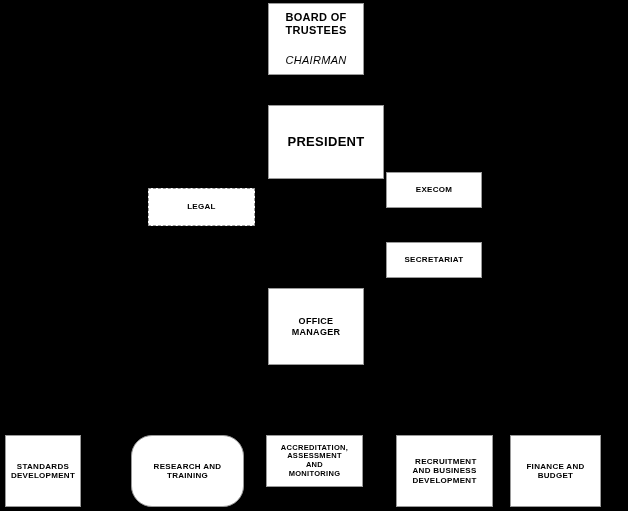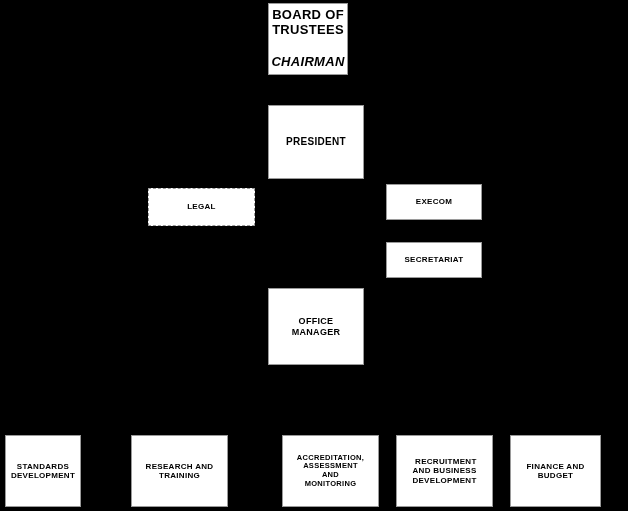--- a/index.html
+++ b/index.html
@@ -35,35 +35,35 @@
   .node-dashed {
     border: 1px dashed #9a9a9a;
   }
   .node .label {
     display: block;
     white-space: pre-line;
   }
   .sub-label {
     display: block;
     font-style: italic;
-    font-weight: bold;
+    font-weight: normal;
     margin-top: 18px;
     white-space: pre-line;
   }
   
-  #node-board      { left: 268px; top: 3px;   width: 80px;  height: 72px;  font-size: 13px; flex-direction: column; }
-  #node-president  { left: 268px; top: 105px; width: 96px;  height: 74px;  font-size: 10px; }
+  #node-board      { left: 268px; top: 3px;   width: 96px;  height: 72px;  font-size: 11px; flex-direction: column; }
+  #node-president  { left: 268px; top: 105px; width: 116px;  height: 74px;  font-size: 13px; }
   #node-legal      { left: 148px; top: 188px; width: 107px;  height: 38px;  font-size: 8px; }
-  #node-execom     { left: 386px; top: 184px; width: 96px;  height: 36px;  font-size: 8px; }
+  #node-execom     { left: 386px; top: 172px; width: 96px;  height: 36px;  font-size: 8px; }
   #node-secretariat{ left: 386px; top: 242px; width: 96px;  height: 36px;  font-size: 8px; }
   #node-office     { left: 268px; top: 288px; width: 96px;  height: 77px;  font-size: 9px; }
 
   #node-standards  { left: 5px;   top: 435px; width: 76px;  height: 72px;  font-size: 8px; }
-  #node-research   { left: 131px; top: 435px; width: 97px;  height: 72px;  font-size: 8px; }
-  #node-accred     { left: 282px; top: 435px; width: 97px;  height: 72px;  font-size: 7.5px; }
+  #node-research   { left: 131px; top: 435px; width: 113px;  height: 72px;  font-size: 8px; border-radius: 21px; }
+  #node-accred     { left: 266px; top: 435px; width: 97px;  height: 52px;  font-size: 7.5px; }
   #node-recruit    { left: 396px; top: 435px; width: 97px;  height: 72px;  font-size: 8px; text-align: right; }
   #node-finance    { left: 510px; top: 435px; width: 91px;  height: 72px;  font-size: 8px; }
 
   
   .connector {
     position: absolute;
     background: #000000;
   }
 </style>
 </head>

